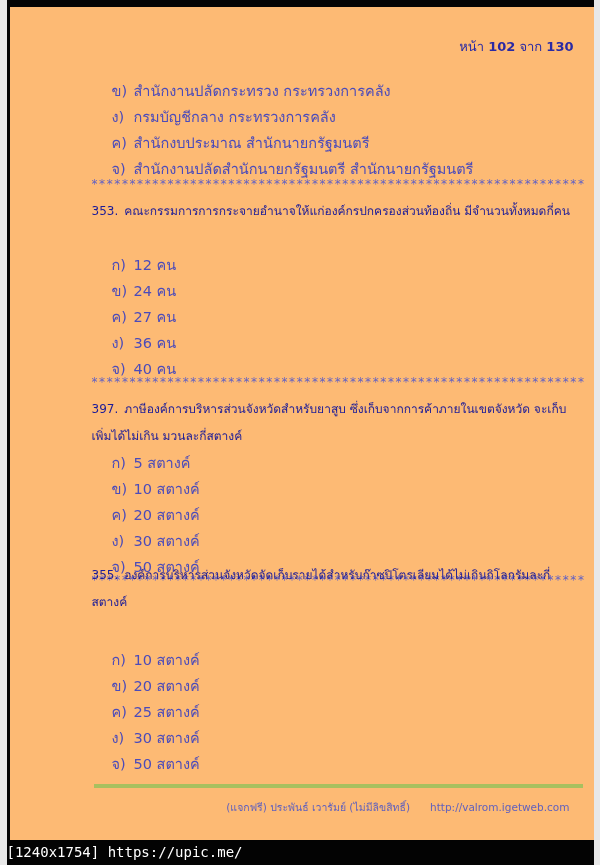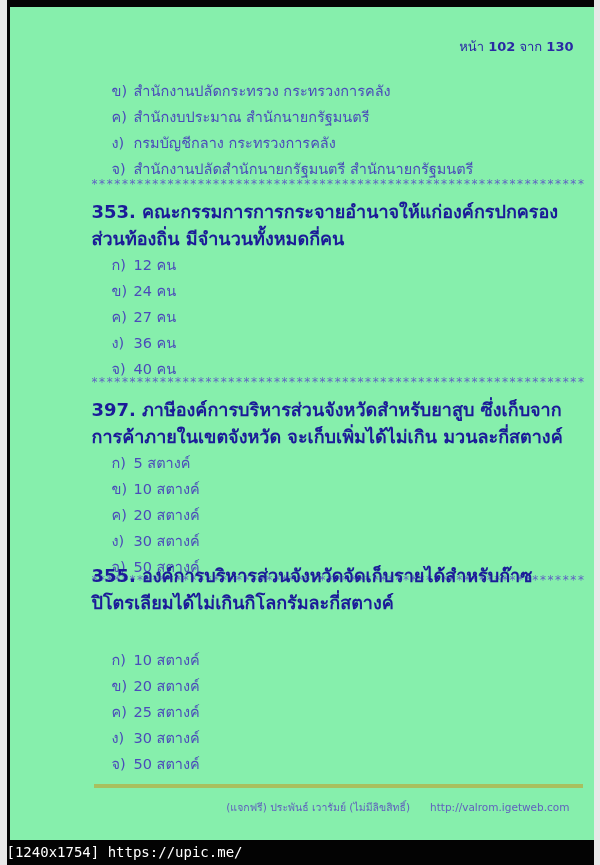--- a/index.html
+++ b/index.html
@@ -1,34 +1,34 @@
 <!DOCTYPE html>
 <html><head>
 <meta charset="utf-8">
 <style>
   html,body { margin:0; padding:0; background:#e8e8e8; }
   .page {
     position:relative; width:542px; height:865px; margin:0 auto;
-    background:#86efac; overflow:hidden;
+    background:#fdba74; overflow:hidden;
     font-family:"DejaVu Sans", sans-serif;
     padding-left:45px;
   }
   .top-border { position:absolute; top:0; left:0; width:600px; height:7px; background:#040404; }
   .left-border { position:absolute; top:0; left:0; width:3px; height:865px; background:#040404; }
 
   .page-number {
     position:absolute; top:36px; right:20px;
     font-size:13px; color:#2a2aa4; white-space:nowrap;
   }
   .page-number b { font-weight:bold; }
 
   .block { position:absolute; left:85px; width:492px; }
 
   .question {
-    font-weight:bold; font-size:18px; line-height:27px; color:#1b1b98;
+    font-weight:normal; font-size:12px; line-height:27px; color:#1b1b98;
   }
   .q-num { margin-right:6px; }
 
   .options { font-size:14.5px; color:#4b4bba; }
   .opt-line { line-height:26px; white-space:nowrap; }
   .opt-letter { display:inline-block; width:22px; margin-left:20px; }
 
   .separator {
     font-size:12px; letter-spacing:1.6px; color:#6060c4;
     white-space:nowrap; overflow:hidden; line-height:20px;
@@ -64,24 +64,24 @@
     <b>102</b>
     <span>จาก</span>
     <b>130</b>
   </div>
 
   <div class="block options" style="top:78px">
     <div class="opt-line">
       <span class="opt-letter">ข)</span><span>สำนักงานปลัดกระทรวง กระทรวงการคลัง</span>
     </div>
     <div class="opt-line">
-      <span class="opt-letter">ค)</span><span>สำนักงบประมาณ สำนักนายกรัฐมนตรี</span>
+      <span class="opt-letter">ง)</span><span>กรมบัญชีกลาง กระทรวงการคลัง</span>
     </div>
     <div class="opt-line">
-      <span class="opt-letter">ง)</span><span>กรมบัญชีกลาง กระทรวงการคลัง</span>
+      <span class="opt-letter">ค)</span><span>สำนักงบประมาณ สำนักนายกรัฐมนตรี</span>
     </div>
     <div class="opt-line">
       <span class="opt-letter">จ)</span><span>สำนักงานปลัดสำนักนายกรัฐมนตรี สำนักนายกรัฐมนตรี</span>
     </div>
   </div>
 
   <div class="block separator" style="top:174px">********************************************************************</div>
 
   <div class="block question" style="top:198px">
     <span class="q-num">353.</span><span>คณะกรรมการการกระจายอำนาจให้แก่องค์กรปกครองส่วนท้องถิ่น มีจำนวนทั้งหมดกี่คน</span>

